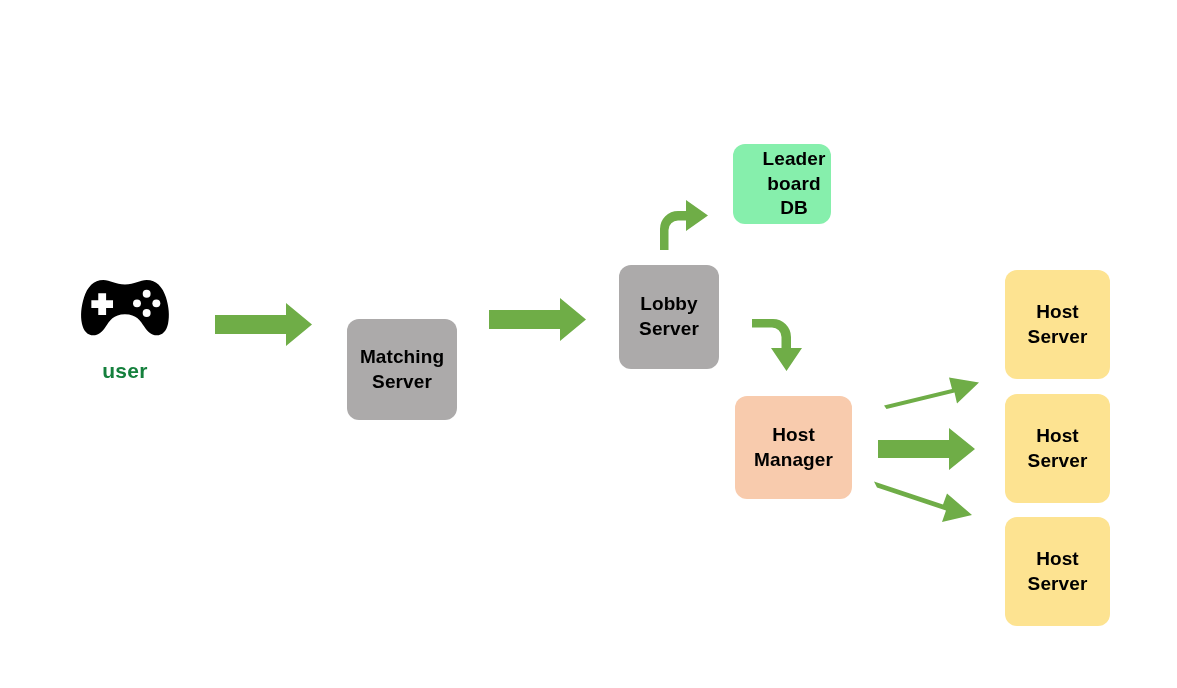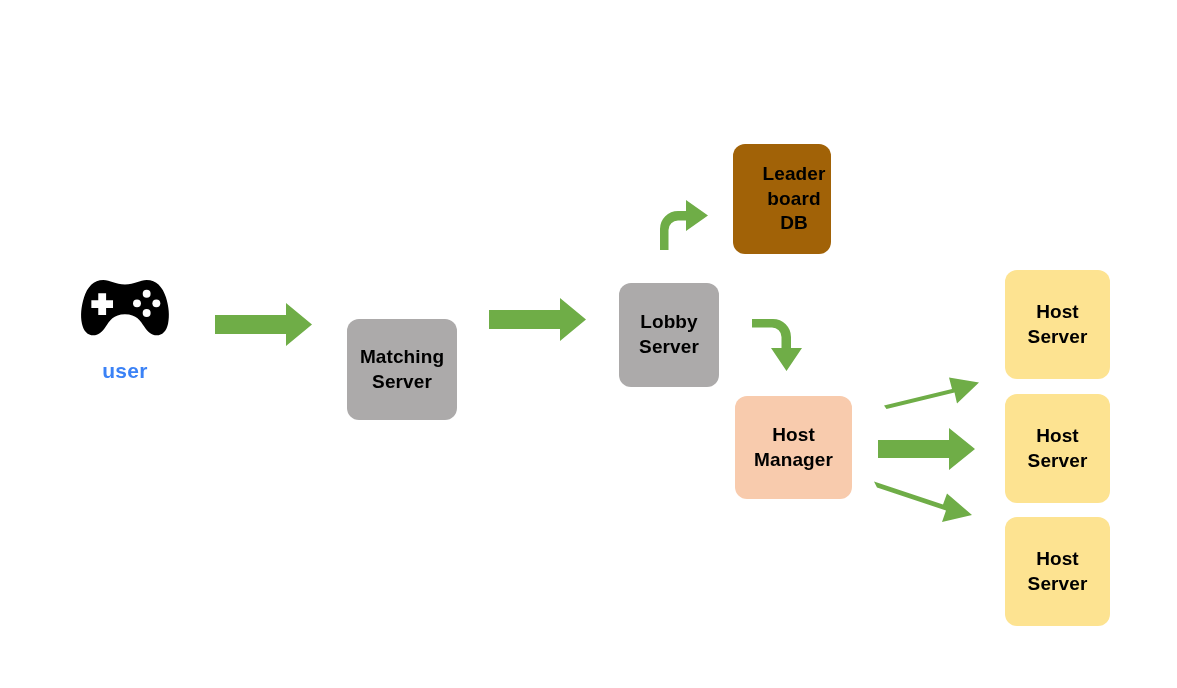--- a/index.html
+++ b/index.html
@@ -59,21 +59,21 @@
   }
   #gamepad-icon {
     width: 98px;
     height: 62px;
     display: block;
   }
   #user-label {
     margin-top: 22px;
     font-size: 21px;
     font-weight: bold;
-    color: #3b82f6;
+    color: #15803d;
     letter-spacing: 0.3px;
   }
 
   
   #arrow-layer {
     position: absolute;
     left: 0;
     top: 0;
     width: 1177px;
     height: 688px;
@@ -175,26 +175,26 @@
       <circle fill="#ffffff" cx="73.5" cy="38.0" r="4.3"></circle>
     </svg>
     <div id="user-label">user</div>
   </div>
 
   <div class="node node-gray" style="left: 347px; top: 273px; width: 110px; height: 101px; background: rgb(172, 170, 170); margin-top: 46px;">
     <span class="node-label">Matching
 Server</span>
   </div>
 
-  <div class="node node-gray" style="left: 619px; top: 283px; width: 100px; height: 104px; background: rgb(172, 170, 170);">
+  <div class="node node-gray" style="left: 619px; top: 265px; width: 100px; height: 104px; background: rgb(172, 170, 170);">
     <span class="node-label">Lobby
 Server</span>
   </div>
 
-  <div class="node node-green" style="left: 733px; top: 144px; width: 98px; height: 110px; background: #a16207; padding-left: 28px;">
+  <div class="node node-green" style="left: 733px; top: 144px; width: 98px; height: 80px; background: #86efac; padding-left: 28px;">
     <span class="node-label">Leader
 board
 DB</span>
   </div>
 
   <div class="node node-peach" style="left: 735px; top: 396px; width: 117px; height: 103px; background: rgb(248, 203, 173);">
     <span class="node-label">Host
 Manager</span>
   </div>
 

